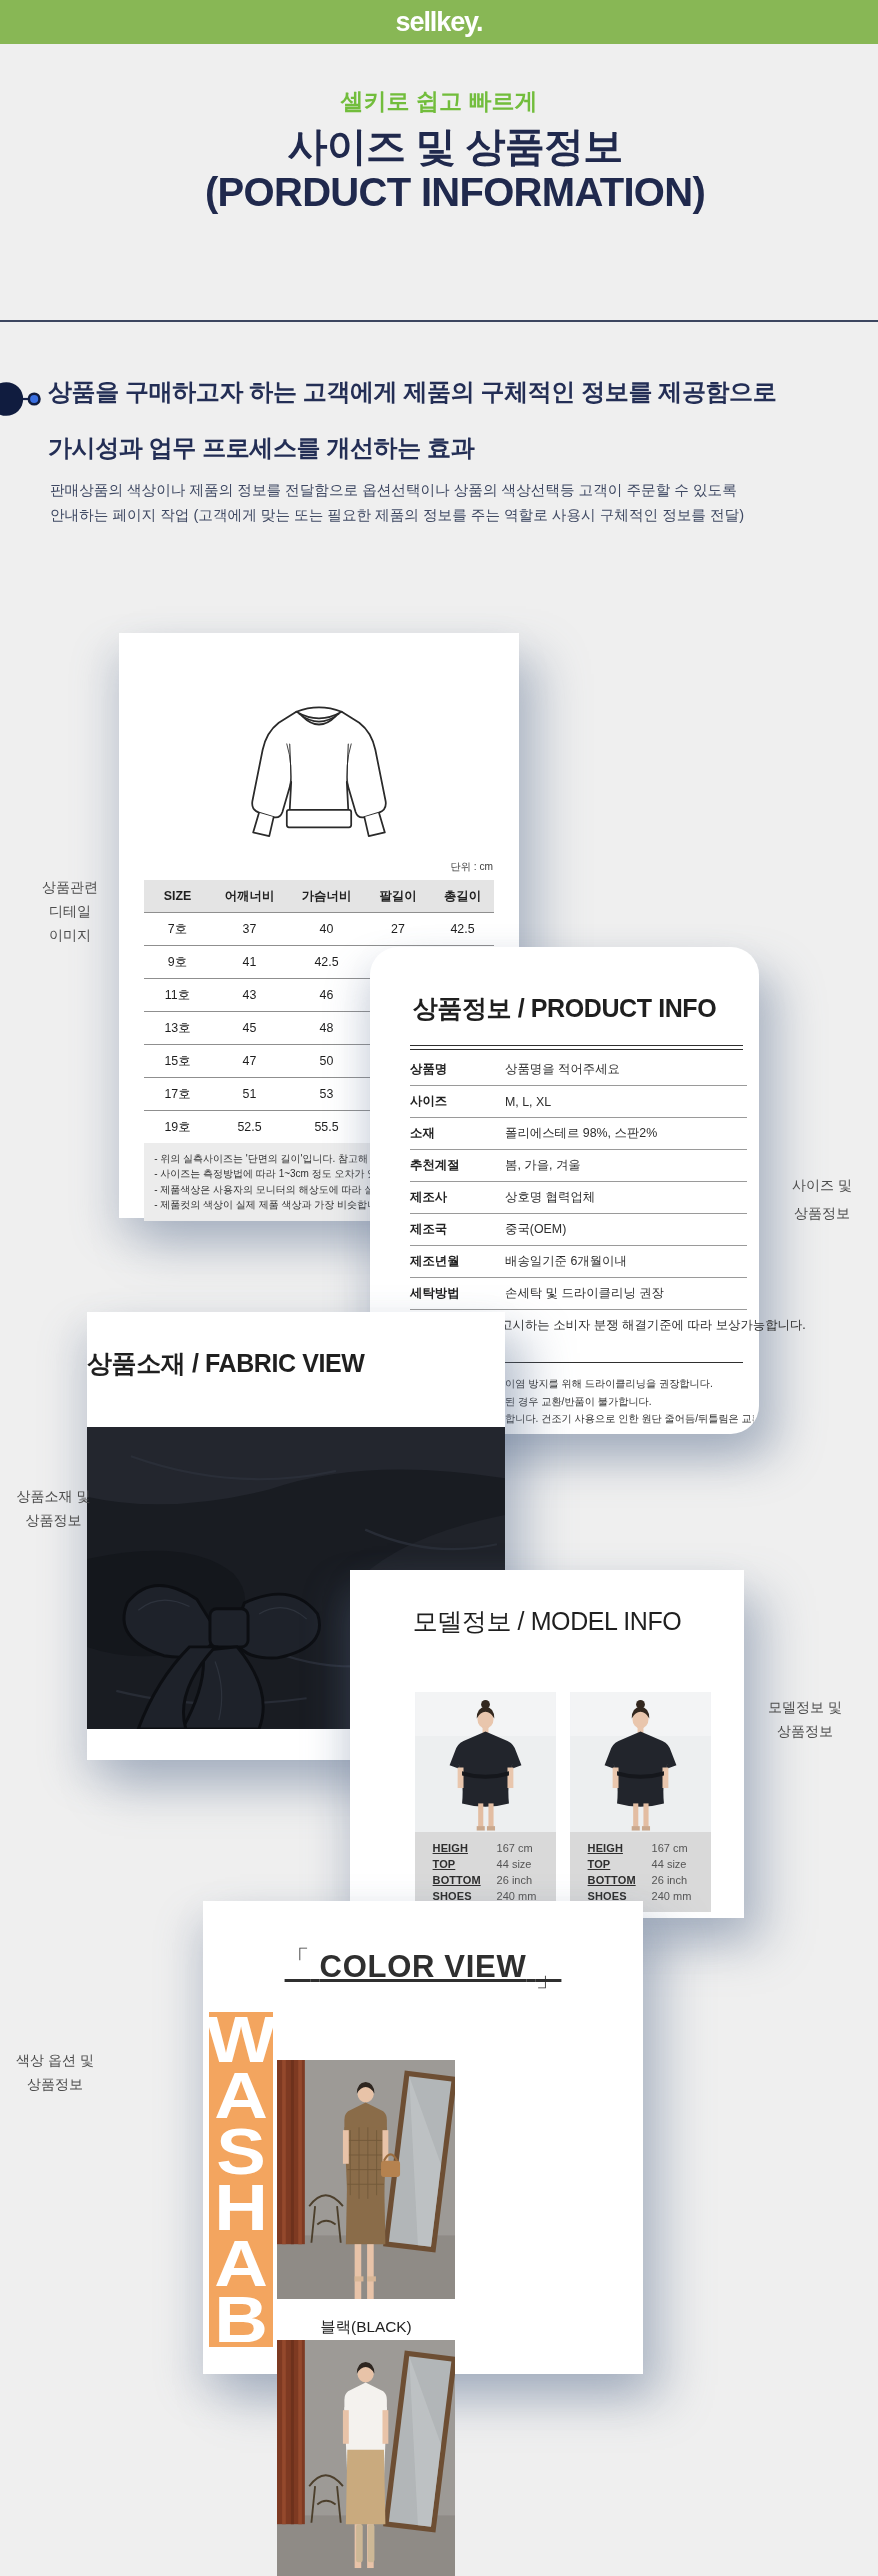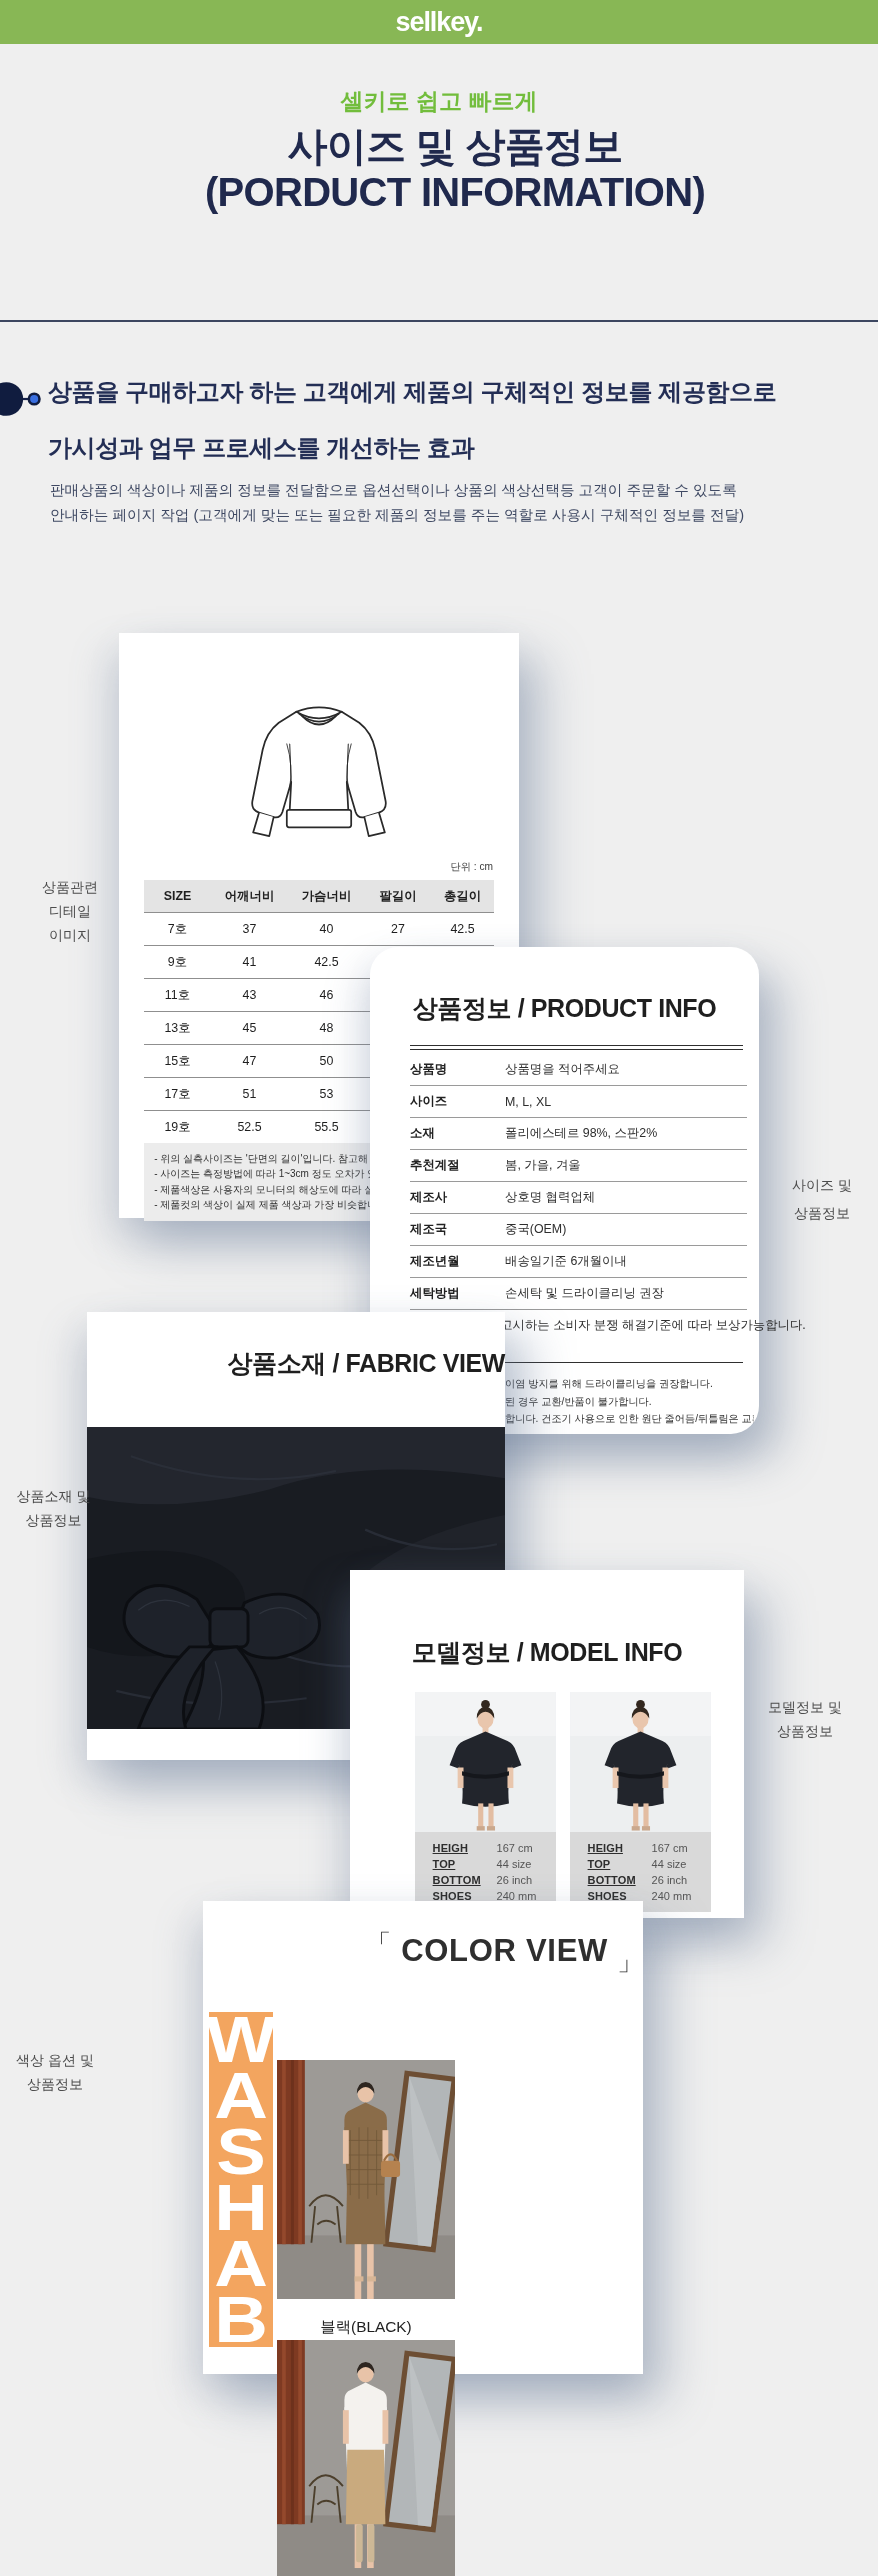--- a/index.html
+++ b/index.html
@@ -49,35 +49,35 @@
   .p-rule{position:absolute;left:40px;right:16px;top:98px;height:2.9px;border-top:1.8px solid #2f2f2f;border-bottom:0.7px solid #2f2f2f;}
   .p-rows{position:absolute;top:107px;left:40px;width:337px;}
   .p-row{display:flex;align-items:center;height:31px;border-bottom:0.7px solid #9a9a9a;}
   .p-row:last-child{border-bottom:none;}
   .p-label{width:95px;font-size:12.4px;font-weight:700;color:#222;}
   .p-value{font-size:12.4px;color:#2e2e2e;white-space:nowrap;}
   .p-rule2{position:absolute;left:40px;right:16px;top:415px;height:2.9px;border-top:1.8px solid #2f2f2f;}
   .p-notes{position:absolute;top:428px;left:135px;width:249px;font-size:10.2px;color:#2f2f2f;line-height:17.6px;white-space:nowrap;overflow:hidden;}
 
   
-  .f-title{margin:0;padding-top:35px;text-align:right;font-size:25px;font-weight:800;color:#1f1f1f;letter-spacing:-0.4px;}
+  .f-title{margin:0;padding-top:35px;text-align:left;font-size:25px;font-weight:800;color:#1f1f1f;letter-spacing:-0.4px;}
   .f-photo{position:absolute;top:115px;left:0;width:418px;height:302px;overflow:hidden;}
 
   
-  .m-title{margin:18px;padding-top:48px;text-align:center;font-size:25px;font-weight:700;color:#1f1f1f;letter-spacing:-0.4px;}
+  .m-title{margin:0;padding-top:35px;text-align:center;font-size:25px;font-weight:400;color:#1f1f1f;letter-spacing:-0.4px;}
   .m-row{position:absolute;top:122px;left:65px;display:flex;gap:14px;}
   .m-fig{width:141px;}
   .m-photo{width:141px;height:140px;overflow:hidden;background:#eef0f1;}
   .m-stats{width:141px;height:80px;background:#d9d9d9;box-sizing:border-box;padding:8px 0 0 17.6px;}
   .m-srow{display:flex;height:16px;align-items:center;font-size:11px;}
   .m-slabel{width:64px;font-weight:700;color:#2e2e2e;letter-spacing:0.1px;text-decoration:underline;}
   .m-svalue{color:#555;}
 
   
-  .c-title{margin:0;padding-top:32px;text-align:right;font-size:31px;font-weight:800;color:#2f2f2f;letter-spacing:0.7px;}
+  .c-title{margin:16px;padding-top:32px;text-align:center;font-size:31px;font-weight:800;color:#2f2f2f;letter-spacing:0.7px;text-decoration:underline;}
   .br-open{position:relative;top:-8.8px;font-weight:400;font-size:25px;color:#2f2f2f;}
   .br-close{position:relative;top:8.8px;font-weight:400;font-size:25px;color:#2f2f2f;}
   .c-strip{position:absolute;left:5.9px;top:111px;width:64px;height:335px;background:#f3a55f;overflow:hidden;}
   .w-letter{height:56px;line-height:57px;font-size:63px;font-weight:800;color:#fff;text-align:center;transform:scale(1.18,1.02);transform-origin:center;}
   .c-photos{position:absolute;left:74px;top:159px;display:flex;gap:2.2px;flex-direction:column;}
   .c-fig{width:178px;}
   .c-photo{width:178px;height:239px;overflow:hidden;}
   .c-caption{text-align:center;margin-top:17.6px;font-size:15.4px;color:#1f1f1f;}
 
   

